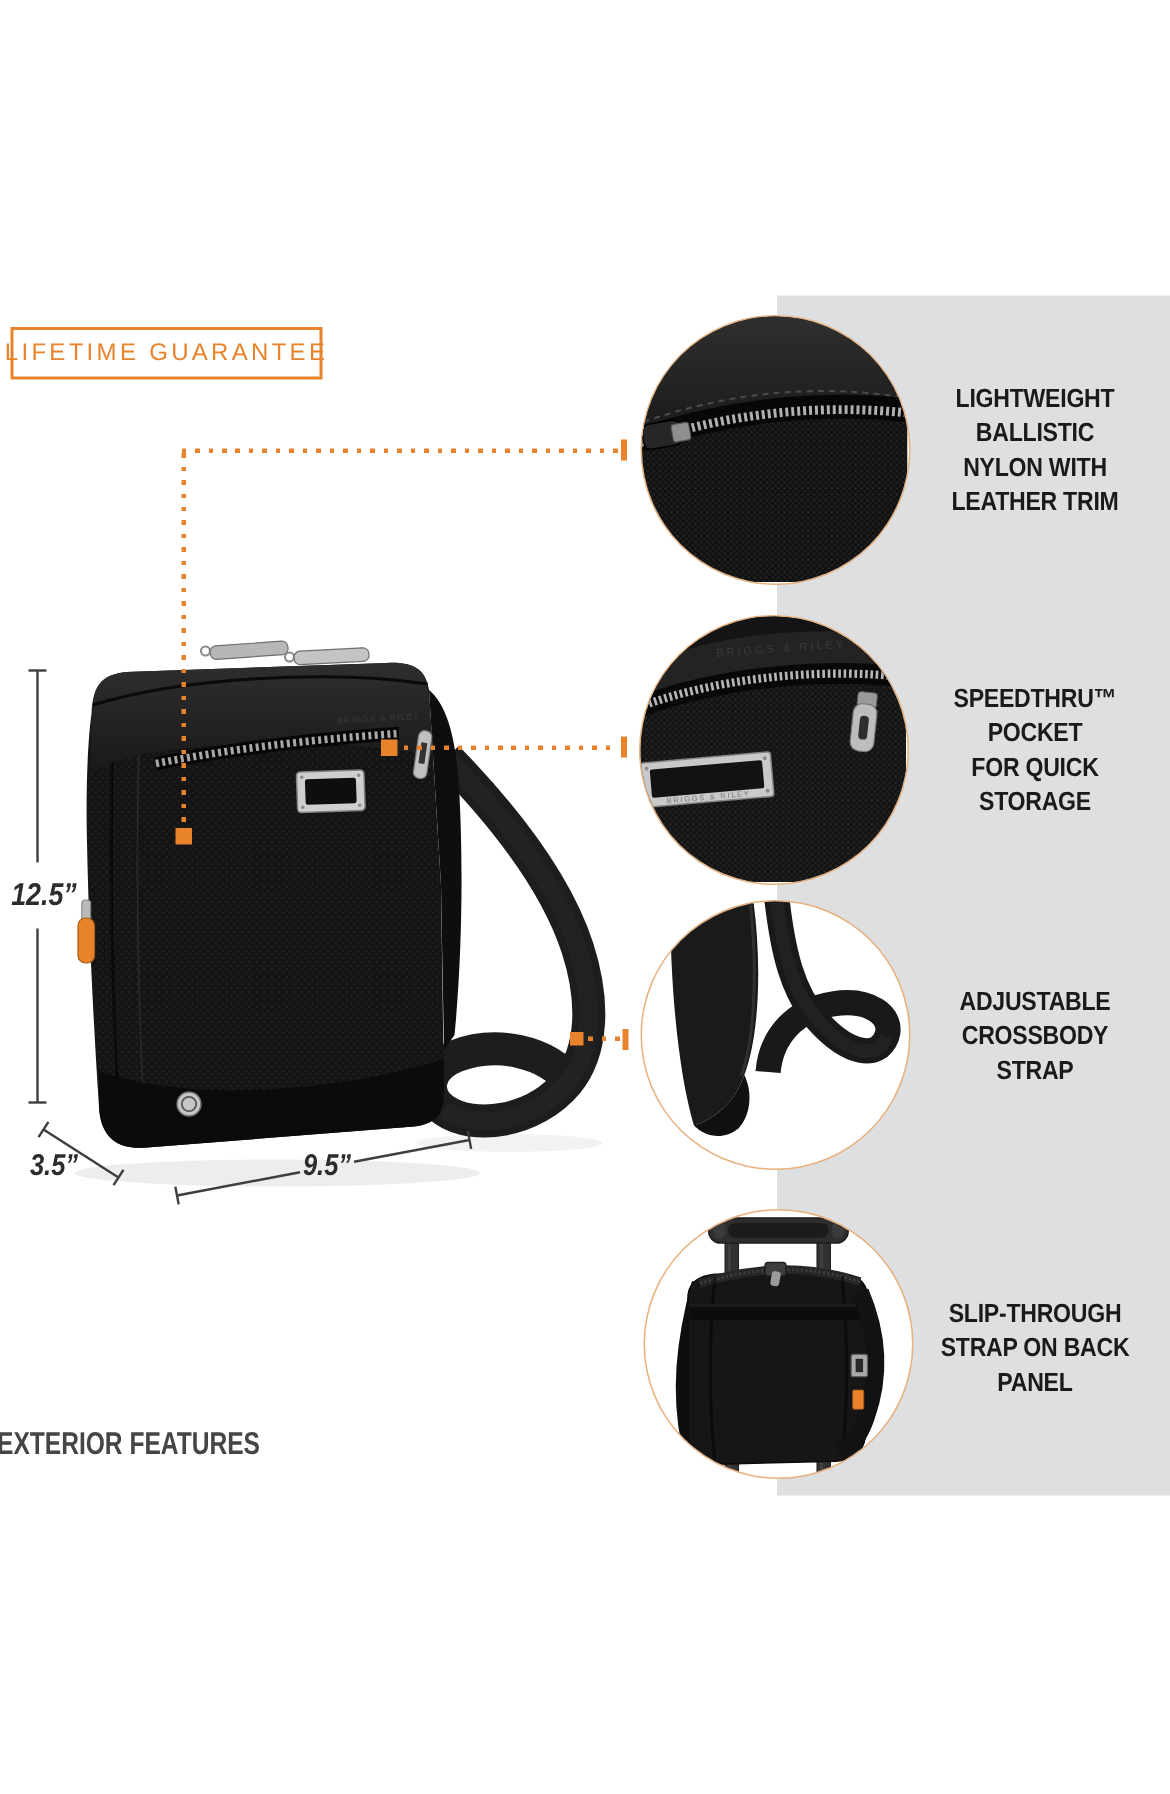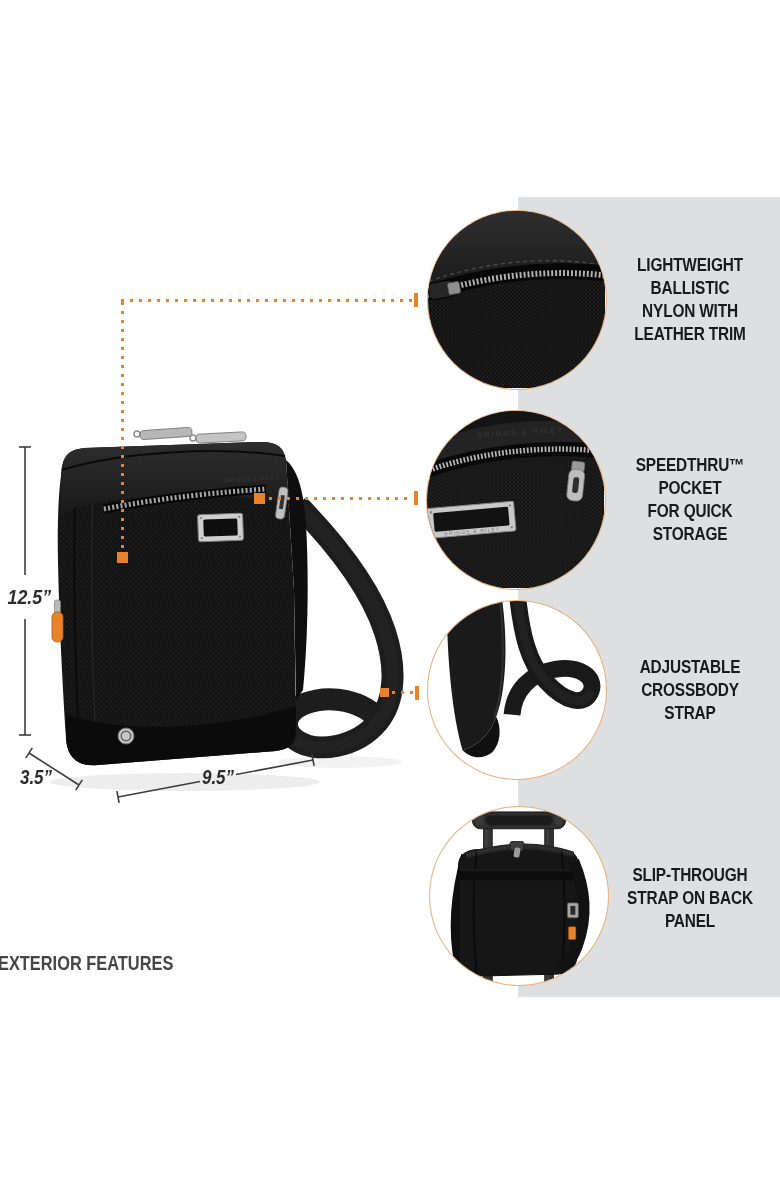--- a/index.html
+++ b/index.html
@@ -136,20 +136,23 @@
       <path d="M29,753 L79,785"></path>
         <path d="M25.7,758.1 L32.3,747.9"></path>
         <path d="M75.7,790.1 L82.3,779.9"></path>
       <path d="M118,797 L200,781.5"></path>
         <path d="M236,774.5 L313,760"></path>
       <path d="M116.9,791.1 L119.1,802.9"></path>
         <path d="M311.9,754.1 L314.1,765.9"></path>
     </g>
   </svg>
 
+  <div class="badge">
+    <span>LIFETIME GUARANTEE</span>
+  </div>
 
   <div class="dim-label" style="left:4px;top:585px;width:46px;font-size:21px;">12.5”</div>
   <div class="dim-label" style="left:15px;top:766px;width:42px;font-size:20px;">3.5”</div>
   <div class="dim-label" style="left:196px;top:766px;width:44px;font-size:20px;">9.5”</div>
 
   <div class="dot-v" style="left:121px;top:302px;height:250px;"></div>
   <div class="dot-h" style="left:121px;top:299px;width:291px;"></div>
   <div class="sq" style="left:117px;top:552px;width:11px;height:11px;"></div>
   <div class="tick" style="left:414px;top:293px;"></div>
 

